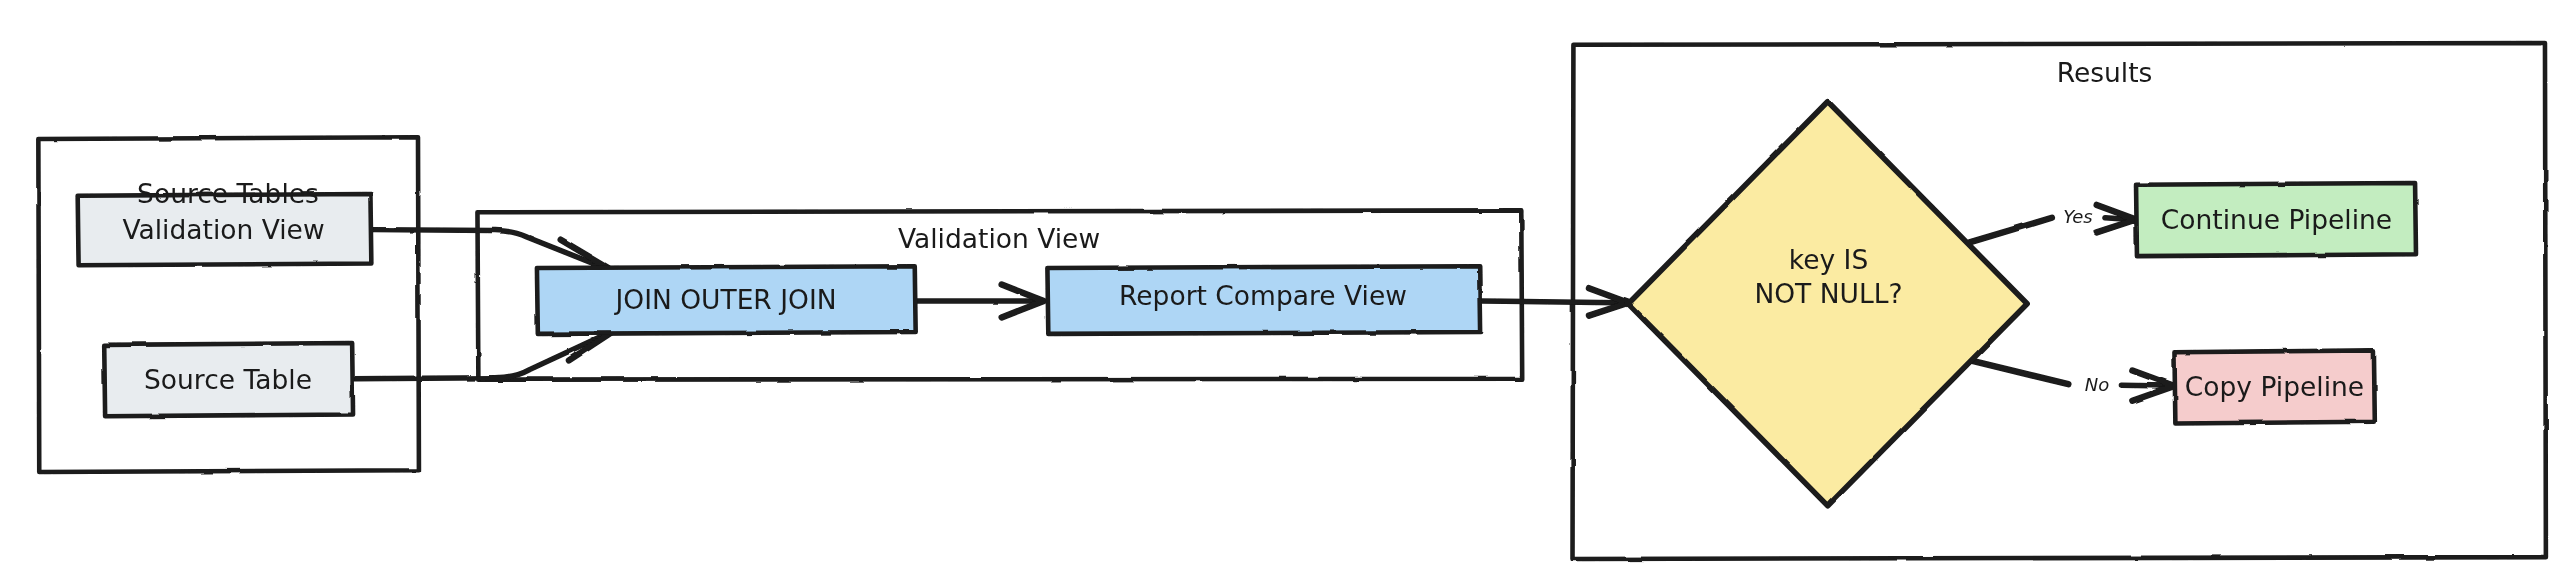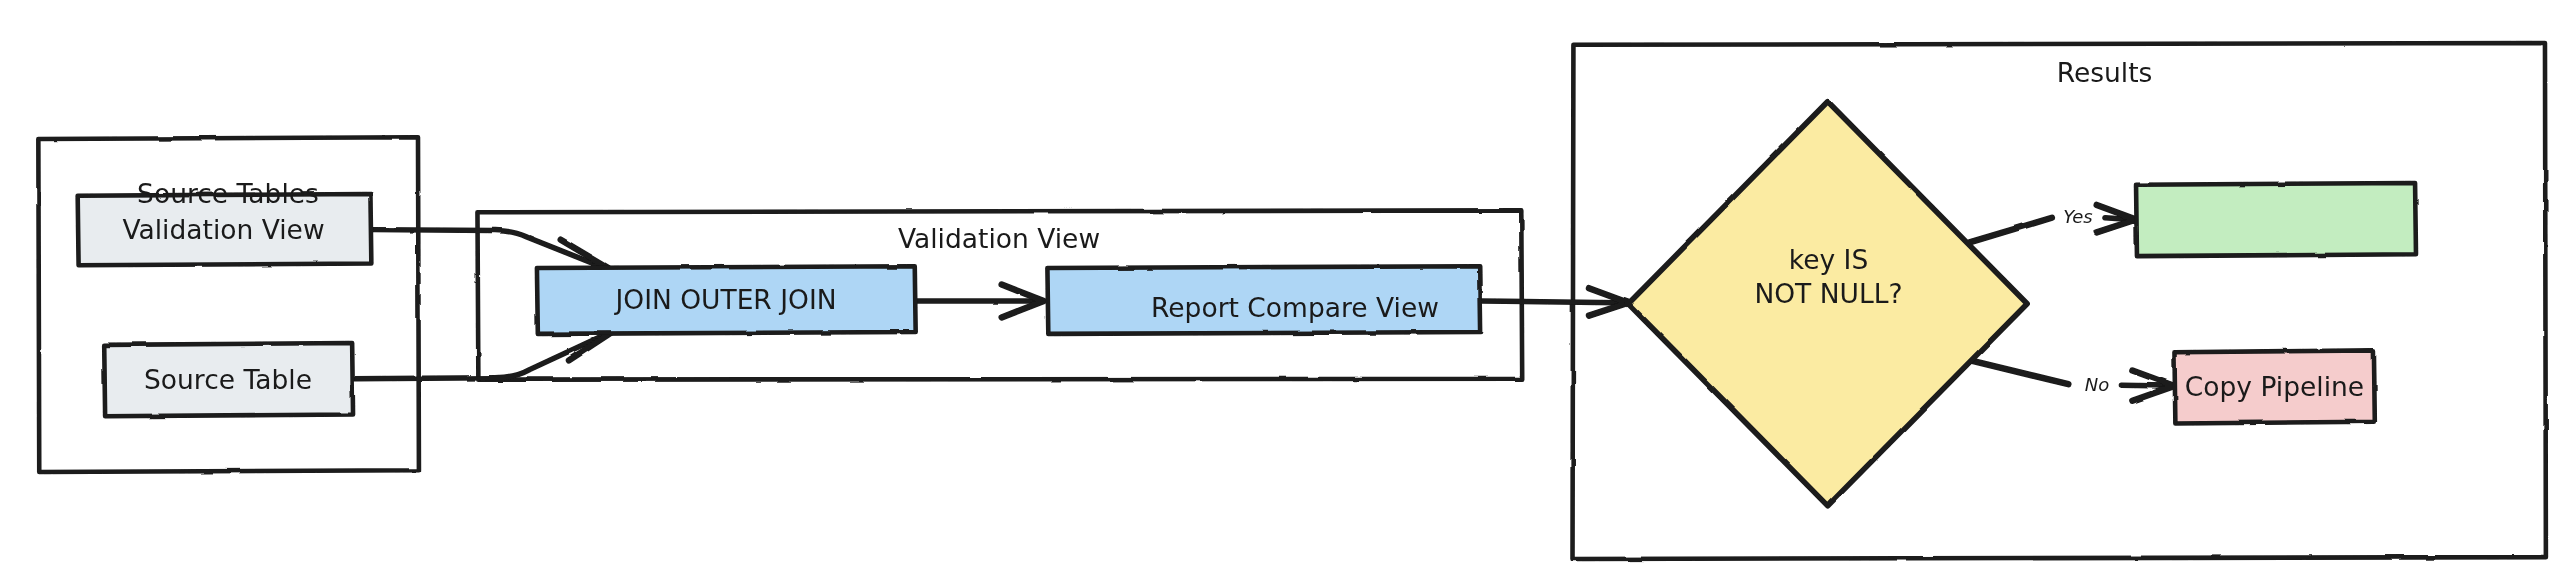--- a/index.html
+++ b/index.html
@@ -128,25 +128,26 @@
   <div class="lbl grp-title center-box" style="left:476px; top:223px; width:1046px; height:31px;">Validation View</div>
 
   <div class="lbl grp-title center-box" style="left:1572px; top:57px; width:975px; height:31px;padding-left:45px;">Results</div>
 
   <div class="lbl node-lbl center-box" style="left:76px; top:194px; width:295px; height:71px;">Validation View</div>
 
   <div class="lbl node-lbl center-box" style="left:103px; top:343px; width:250px; height:73px;">Source Table</div>
 
   <div class="lbl node-lbl center-box" style="left:536px; top:266px; width:380px; height:68px;">JOIN OUTER JOIN</div>
 
-  <div class="lbl node-lbl center-box" style="left:1046px; top:276px; width:434px; height:64px;margin-left:32px;">Report Compare View</div>
+  <div class="lbl node-lbl center-box" style="left:1046px; top:264px; width:434px; height:64px;">Report Compare View</div>
 
   <div class="lbl node-lbl center-box" style="left:1629px; top:240px; width:399px; height:73px;">key IS
 NOT NULL?</div>
 
+  <div class="lbl node-lbl center-box" style="left:2136px; top:183px; width:281px; height:73px;">Continue Pipeline</div>
 
   <div class="lbl node-lbl center-box" style="left:2174px; top:351px; width:201px; height:72px;">Copy Pipeline</div>
 
   <div class="lbl edge-lbl center-box" style="left:2043px; top:201px; width:70px; height:33px;">Yes</div>
 
   <div class="lbl edge-lbl center-box" style="left:2065px; top:369px; width:64px; height:33px;">No</div>
 </div>
 
 
 </body></html>

